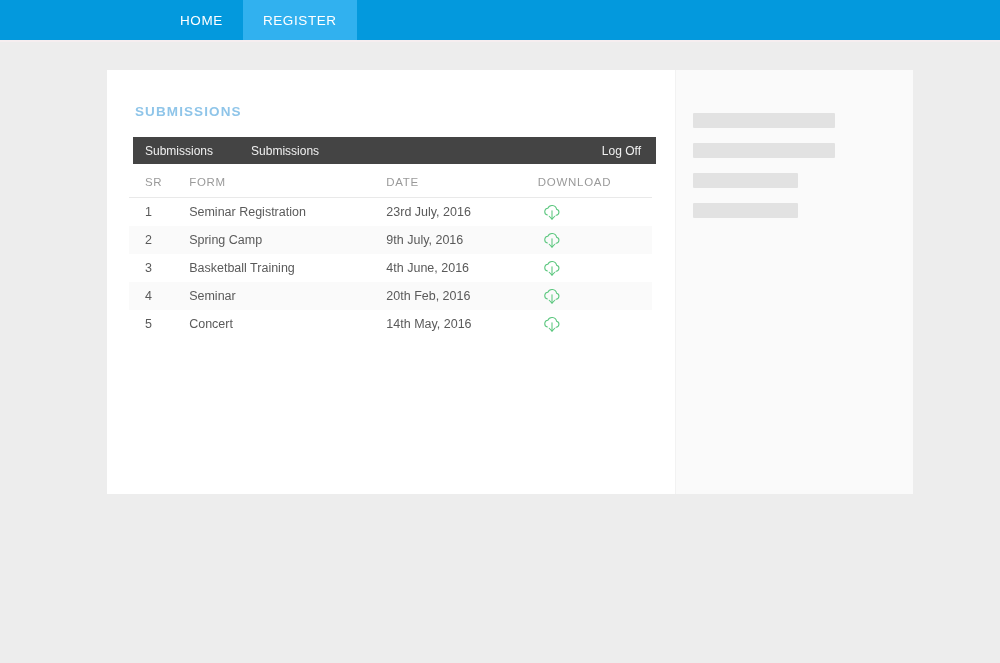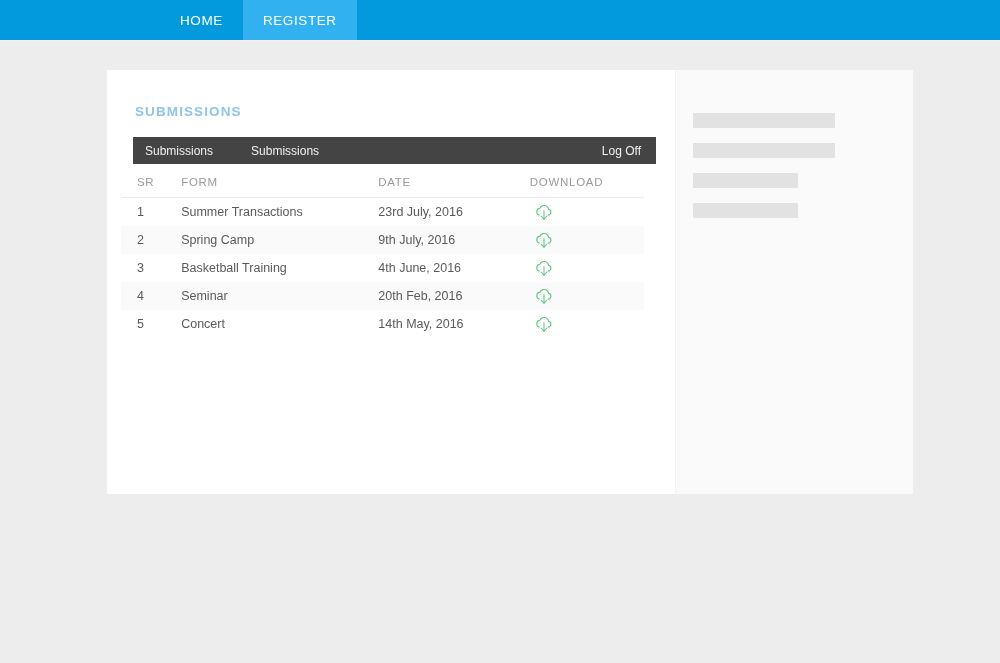--- a/index.html
+++ b/index.html
@@ -112,21 +112,21 @@
   .toolbar-spacer { flex: 1; }
   .toolbar-logoff {
     margin-right: 15px;
     cursor: pointer;
     white-space: nowrap;
   }
 
   
   .data-table {
     position: absolute;
-    left: 14px;
+    left: 22px;
     top: 96px;
     width: 523px;
     border-collapse: collapse;
     font-size: 12.5px;
   }
   .data-table thead th {
     text-align: left;
     font-weight: normal;
     color: #9a9a9a;
     font-size: 11.5px;
@@ -205,21 +205,21 @@
           <th class="col-sr">SR</th>
           <th class="col-form">FORM</th>
           <th class="col-date">DATE</th>
           <th class="col-download">DOWNLOAD</th>
         </tr>
       </thead>
       <tbody>
 
         <tr>
           <td class="col-sr">1</td>
-          <td class="col-form">Summer Transactions</td>
+          <td class="col-form">Seminar Registration</td>
           <td class="col-date">23rd July, 2016</td>
           <td class="col-download">
             <svg class="dl-icon" viewBox="0 0 24 22">
               <path d="M6.4 14.6a4.1 4.1 0 0 1 .5-8.1 5.6 5.6 0 0 1 10.7 1.1 3.7 3.7 0 0 1-.6 7.3" fill="none" stroke="#5cc77f" stroke-width="1.3" stroke-linecap="round"></path>
               <line x1="12" y1="9.5" x2="12" y2="19.5" stroke="#5cc77f" stroke-width="1.3" stroke-linecap="round"></line>
               <polyline points="8.6,16.2 12,19.8 15.4,16.2" fill="none" stroke="#5cc77f" stroke-width="1.3" stroke-linecap="round" stroke-linejoin="round"></polyline>
             </svg>
           </td>
         </tr>
 

